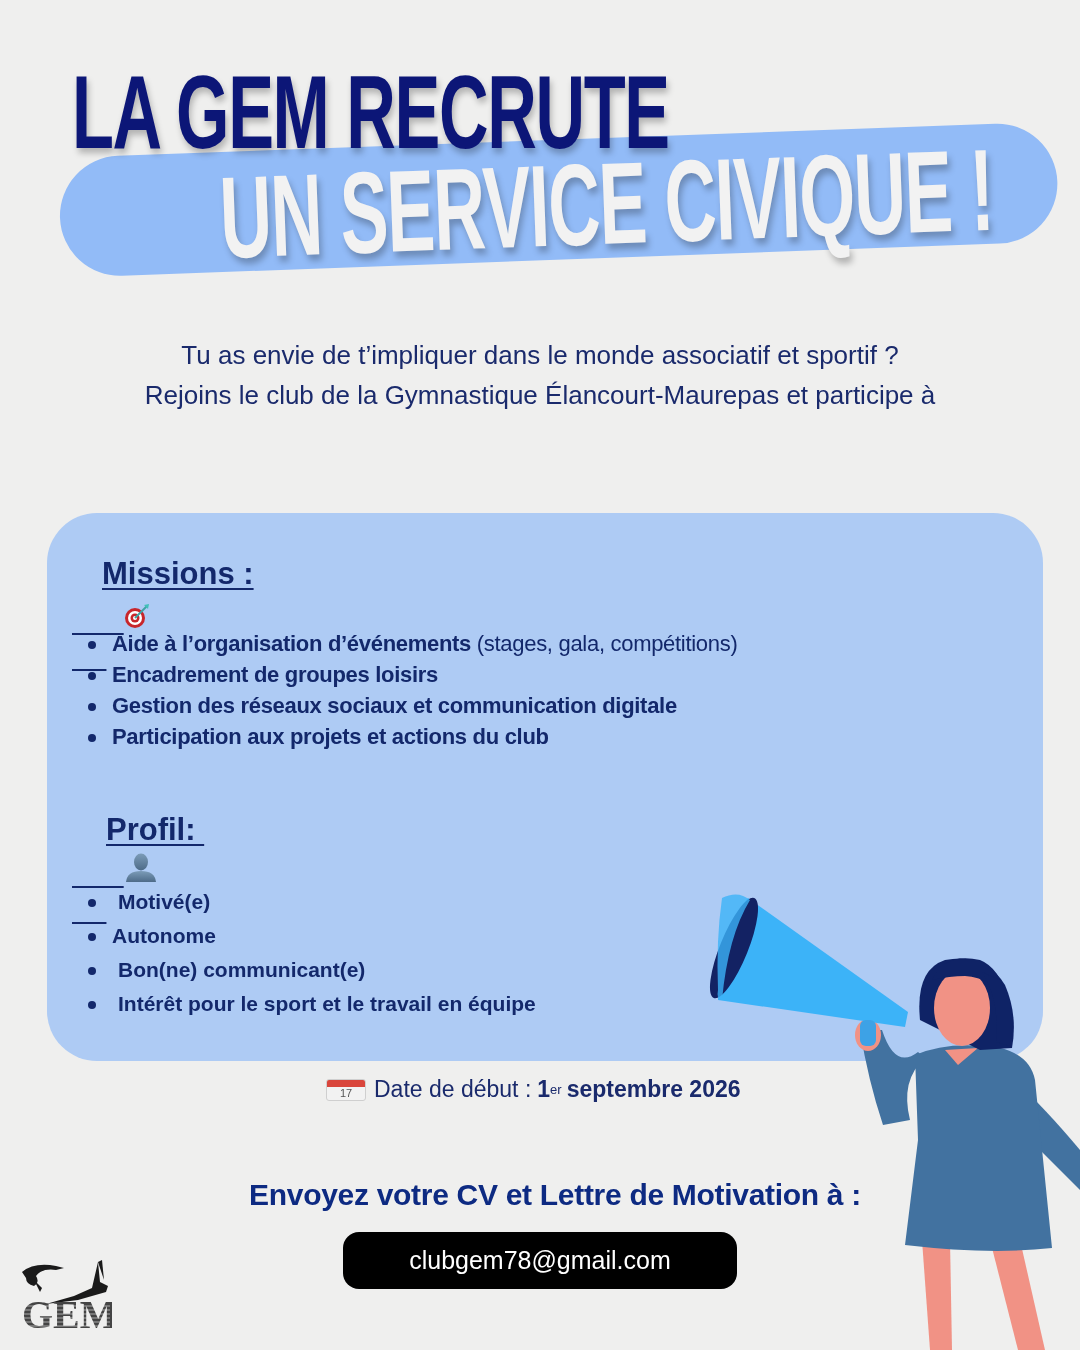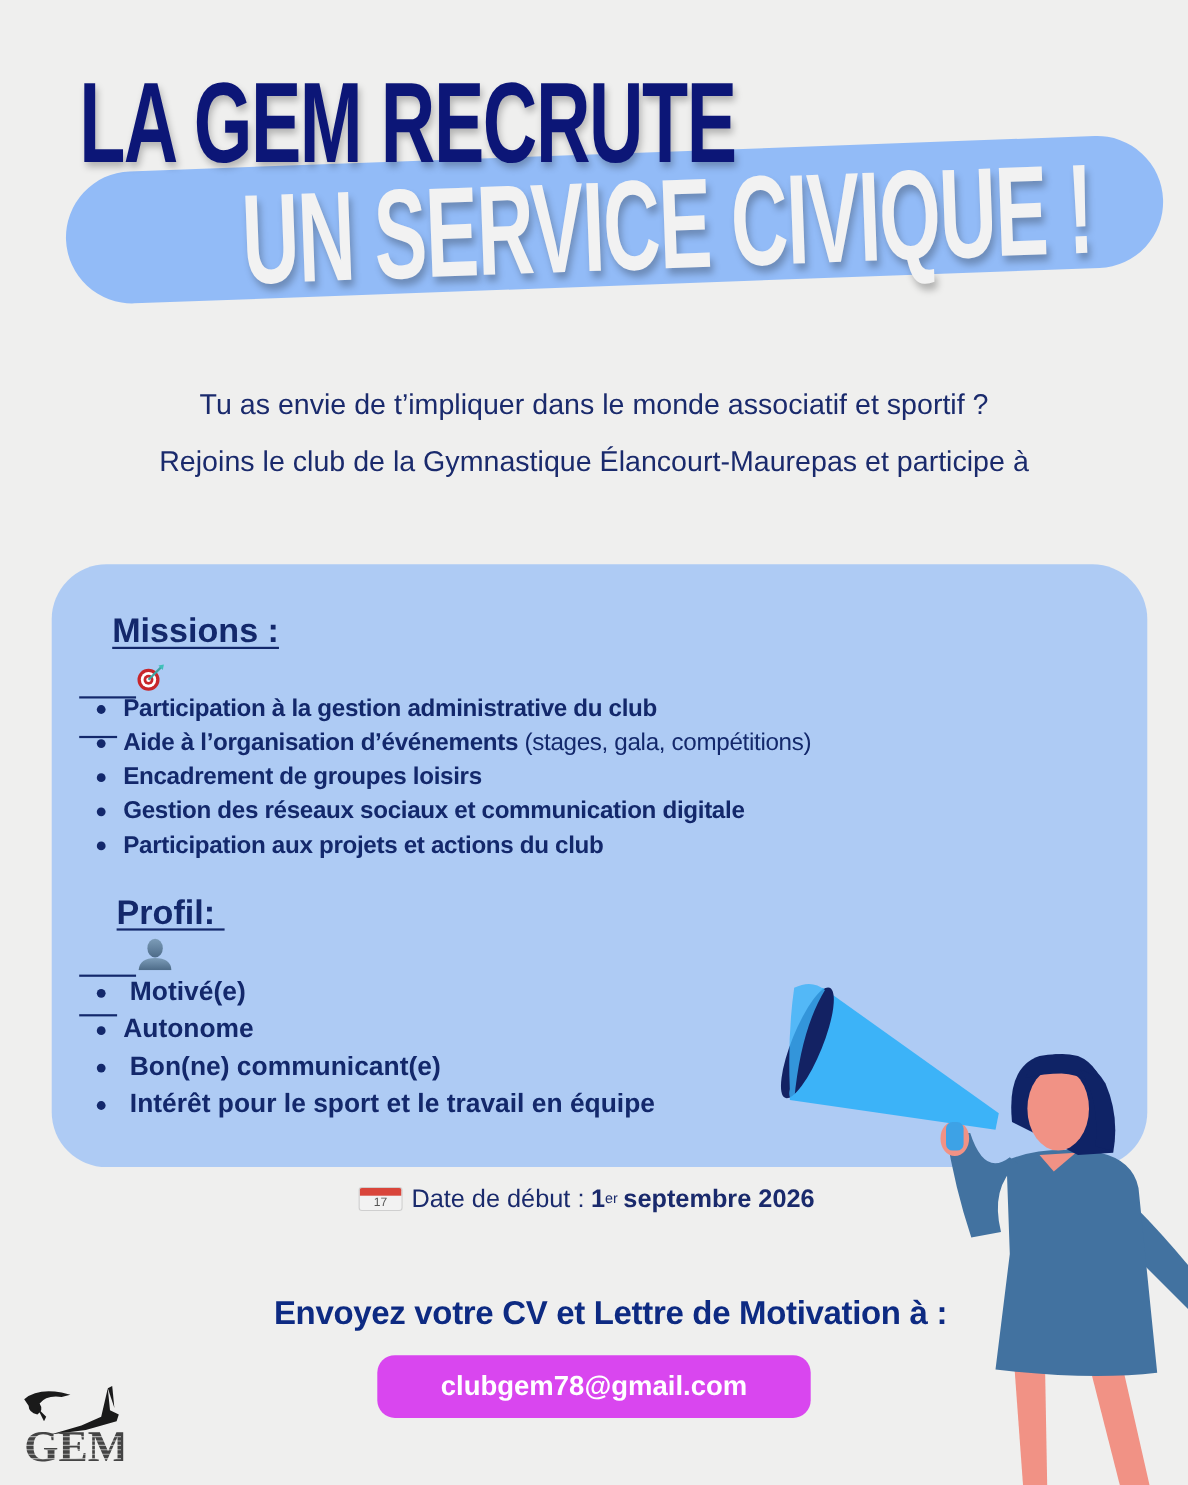--- a/index.html
+++ b/index.html
@@ -57,21 +57,21 @@
   
   .intro {
     position: absolute;
     left: 40px; top: 336px;
     width: 1000px;
     text-align: center;
     font-size: 26px;
     line-height: 39.5px;
     color: #1a2a6c;
   }
-  .intro p { margin: 12px; }
+  .intro p { margin: 0; }
 
   
   .panel {
     position: absolute;
     left: 47px; top: 513px;
     width: 996px; height: 548px;
     background: #aecbf4;
     border-radius: 50px;
   }
   .section-title {
@@ -118,21 +118,21 @@
     left: 0; top: 50%;
     width: 8px; height: 8px;
     margin-top: -3px;
     border-radius: 50%;
     background: #13286b;
   }
   .missions-list { left: 88px; top: 628px; }
   .missions-list li { font-size: 22px; line-height: 31px; letter-spacing: -0.3px; }
   .missions-list li .normal { font-weight: 400; }
   .profil-list { left: 88px; top: 885px; }
-  .profil-list li { font-size: 24px; line-height: 34px; }
+  .profil-list li { font-size: 21px; line-height: 34px; }
   .profil-list li.indent { padding-left: 30px; }
 
   
   .date-line {
     position: absolute;
     left: 326px; top: 1076px;
     font-size: 23px;
     color: #1a2a6c;
     display: flex; align-items: center;
     white-space: nowrap;
@@ -165,25 +165,25 @@
     text-align: center;
     font-weight: 700;
     font-size: 30px;
     color: #0d2a82;
     letter-spacing: -0.3px;
   }
   .email-button {
     position: absolute;
     left: 343px; top: 1232px;
     width: 394px; height: 57px;
-    background: #d946ef;
+    background: #000000;
     border-radius: 16px;
     display: flex; align-items: center; justify-content: center;
     color: #ffffff;
-    font-weight: 700;
+    font-weight: 400;
     font-size: 25px;
     cursor: pointer;
   }
 
   
   .illustration { position: absolute; left: 700px; top: 880px; width: 380px; height: 470px; }
   .logo { position: absolute; left: 16px; top: 1258px; width: 96px; height: 84px; }
 </style>
 </head>
 <body>
@@ -209,21 +209,20 @@
         <circle cx="11" cy="15" r="4.5" fill="#c8262b"></circle>
         <circle cx="11" cy="15" r="2" fill="#ffffff"></circle>
         <line x1="11" y1="15" x2="23" y2="3" stroke="#3fa3a3" stroke-width="2"></line>
         <path d="M20 2 L25 1 L24 6 Z" fill="#3fc1b8"></path>
       </svg>
     </span>
     <span>Missions :</span>
   </div>
 
   <ul class="list missions-list">
-    <li><span>Participation à la gestion administrative du club</span><span class="normal"></span></li>
     <li><span>Aide à l’organisation d’événements</span><span class="normal"> (stages, gala, compétitions)</span></li>
     <li><span>Encadrement de groupes loisirs</span><span class="normal"></span></li>
     <li><span>Gestion des réseaux sociaux et communication digitale</span><span class="normal"></span></li>
     <li><span>Participation aux projets et actions du club</span><span class="normal"></span></li>
   </ul>
 
   <div class="section-title profil-title">
     <span class="icon-person">
       <svg width="32" height="30" viewBox="0 0 32 30">
         <defs>

